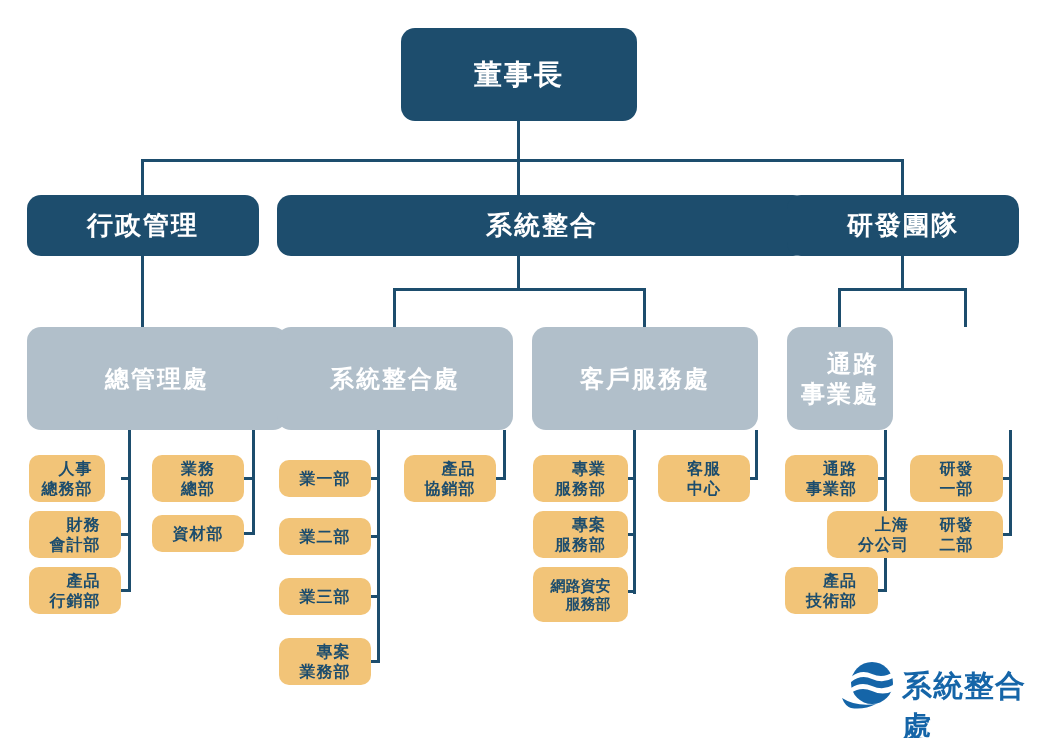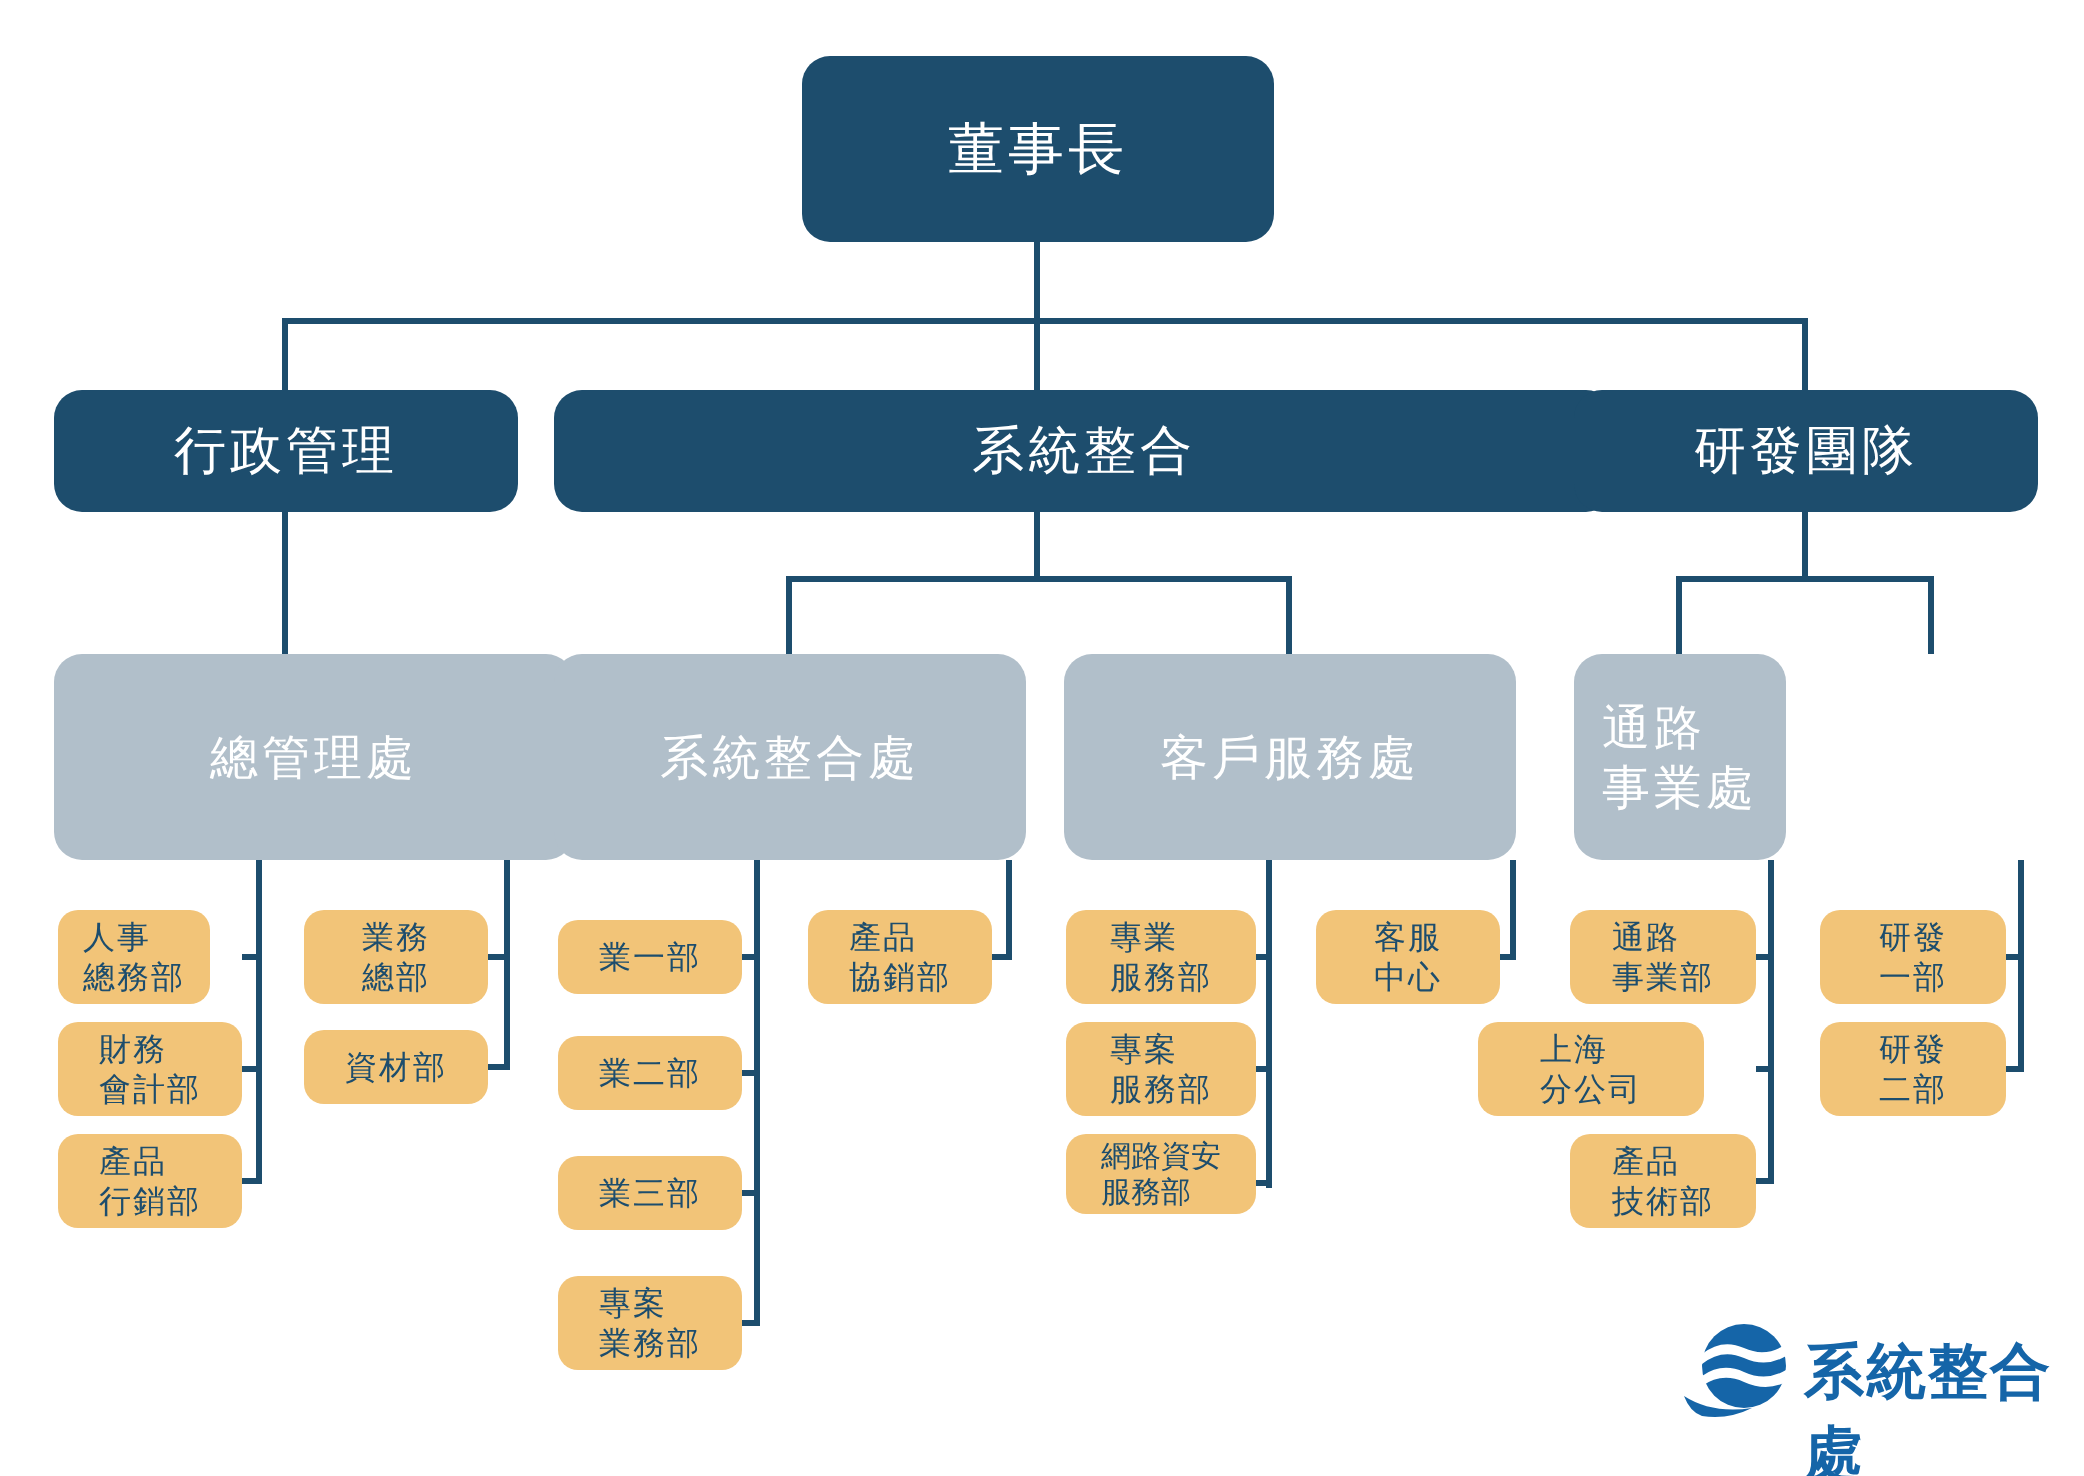--- a/index.html
+++ b/index.html
@@ -1,20 +1,20 @@
 <!DOCTYPE html>
 <html style="--c-dark: #1d4d6d; --c-gray: #b1bfca; --c-orange: #f2c478; --c-logo: #1565a8;"><head>
 <meta charset="utf-8">
 <style>
   * { margin:0; padding:0; box-sizing:border-box; }
   html,body { background:#ffffff; }
   body { font-family:"DejaVu Sans","Liberation Sans",sans-serif; }
   .stage { position:relative; width:1042px; height:738px; background:#fff; overflow:hidden; }
   .box { position:absolute; display:flex; align-items:center; justify-content:center;
-         text-align:left; font-weight:normal; white-space:pre-line; }
+         text-align:right; font-weight:bold; white-space:pre-line; }
   .dark   { background:var(--c-dark,#1d4d6d); color:#fff; border-radius:14px; font-size:26px; letter-spacing:2px; }
   .root   { font-size:28px; }
   .gray   { background:var(--c-gray,#b1bfca); color:#fff; border-radius:14px; font-size:24px; letter-spacing:2px; line-height:1.25; }
   .orange { background:var(--c-orange,#f2c478); color:var(--c-dark,#1d4d6d); border-radius:10px;
             font-size:16px; line-height:1.2; letter-spacing:1px; }
   .line { position:absolute; background:var(--c-dark,#1d4d6d); }
   .logo-text { position:absolute; font-weight:bold; color:var(--c-logo,#1565a8); font-size:30px; letter-spacing:1px; }
   .logo-icon { position:absolute; }
 </style>
 </head>
@@ -94,28 +94,28 @@
   <div class="box orange" style="left:279px;top:578px;width:92px;height:37px">業三部</div>
   <div class="box orange" style="left:279px;top:638px;width:92px;height:47px">專案
 業務部</div>
   <div class="box orange" style="left:404px;top:455px;width:92px;height:47px">產品
 協銷部</div>
 
   <div class="box orange" style="left:533px;top:455px;width:95px;height:47px">專業
 服務部</div>
   <div class="box orange" style="left:533px;top:511px;width:95px;height:47px">專案
 服務部</div>
-  <div class="box orange" style="left:533px;top:567px;width:95px;height:40px;font-size:15px;letter-spacing:0">網路資安
+  <div class="box orange" style="left:533px;top:567px;width:95px;height:55px;font-size:15px;letter-spacing:0">網路資安
 服務部</div>
   <div class="box orange" style="left:658px;top:455px;width:92px;height:47px">客服
 中心</div>
 
   <div class="box orange" style="left:785px;top:455px;width:93px;height:47px">通路
 事業部</div>
-  <div class="box orange" style="left:739px;top:511px;width:113px;height:47px">上海
+  <div class="box orange" style="left:827px;top:511px;width:113px;height:47px">上海
 分公司</div>
   <div class="box orange" style="left:785px;top:567px;width:93px;height:47px">產品
 技術部</div>
 
   <div class="box orange" style="left:910px;top:455px;width:93px;height:47px">研發
 一部</div>
   <div class="box orange" style="left:910px;top:511px;width:93px;height:47px">研發
 二部</div>
 
   <svg class="logo-icon" style="left:840px;top:660px" width="58" height="50" viewBox="0 0 58 50">

